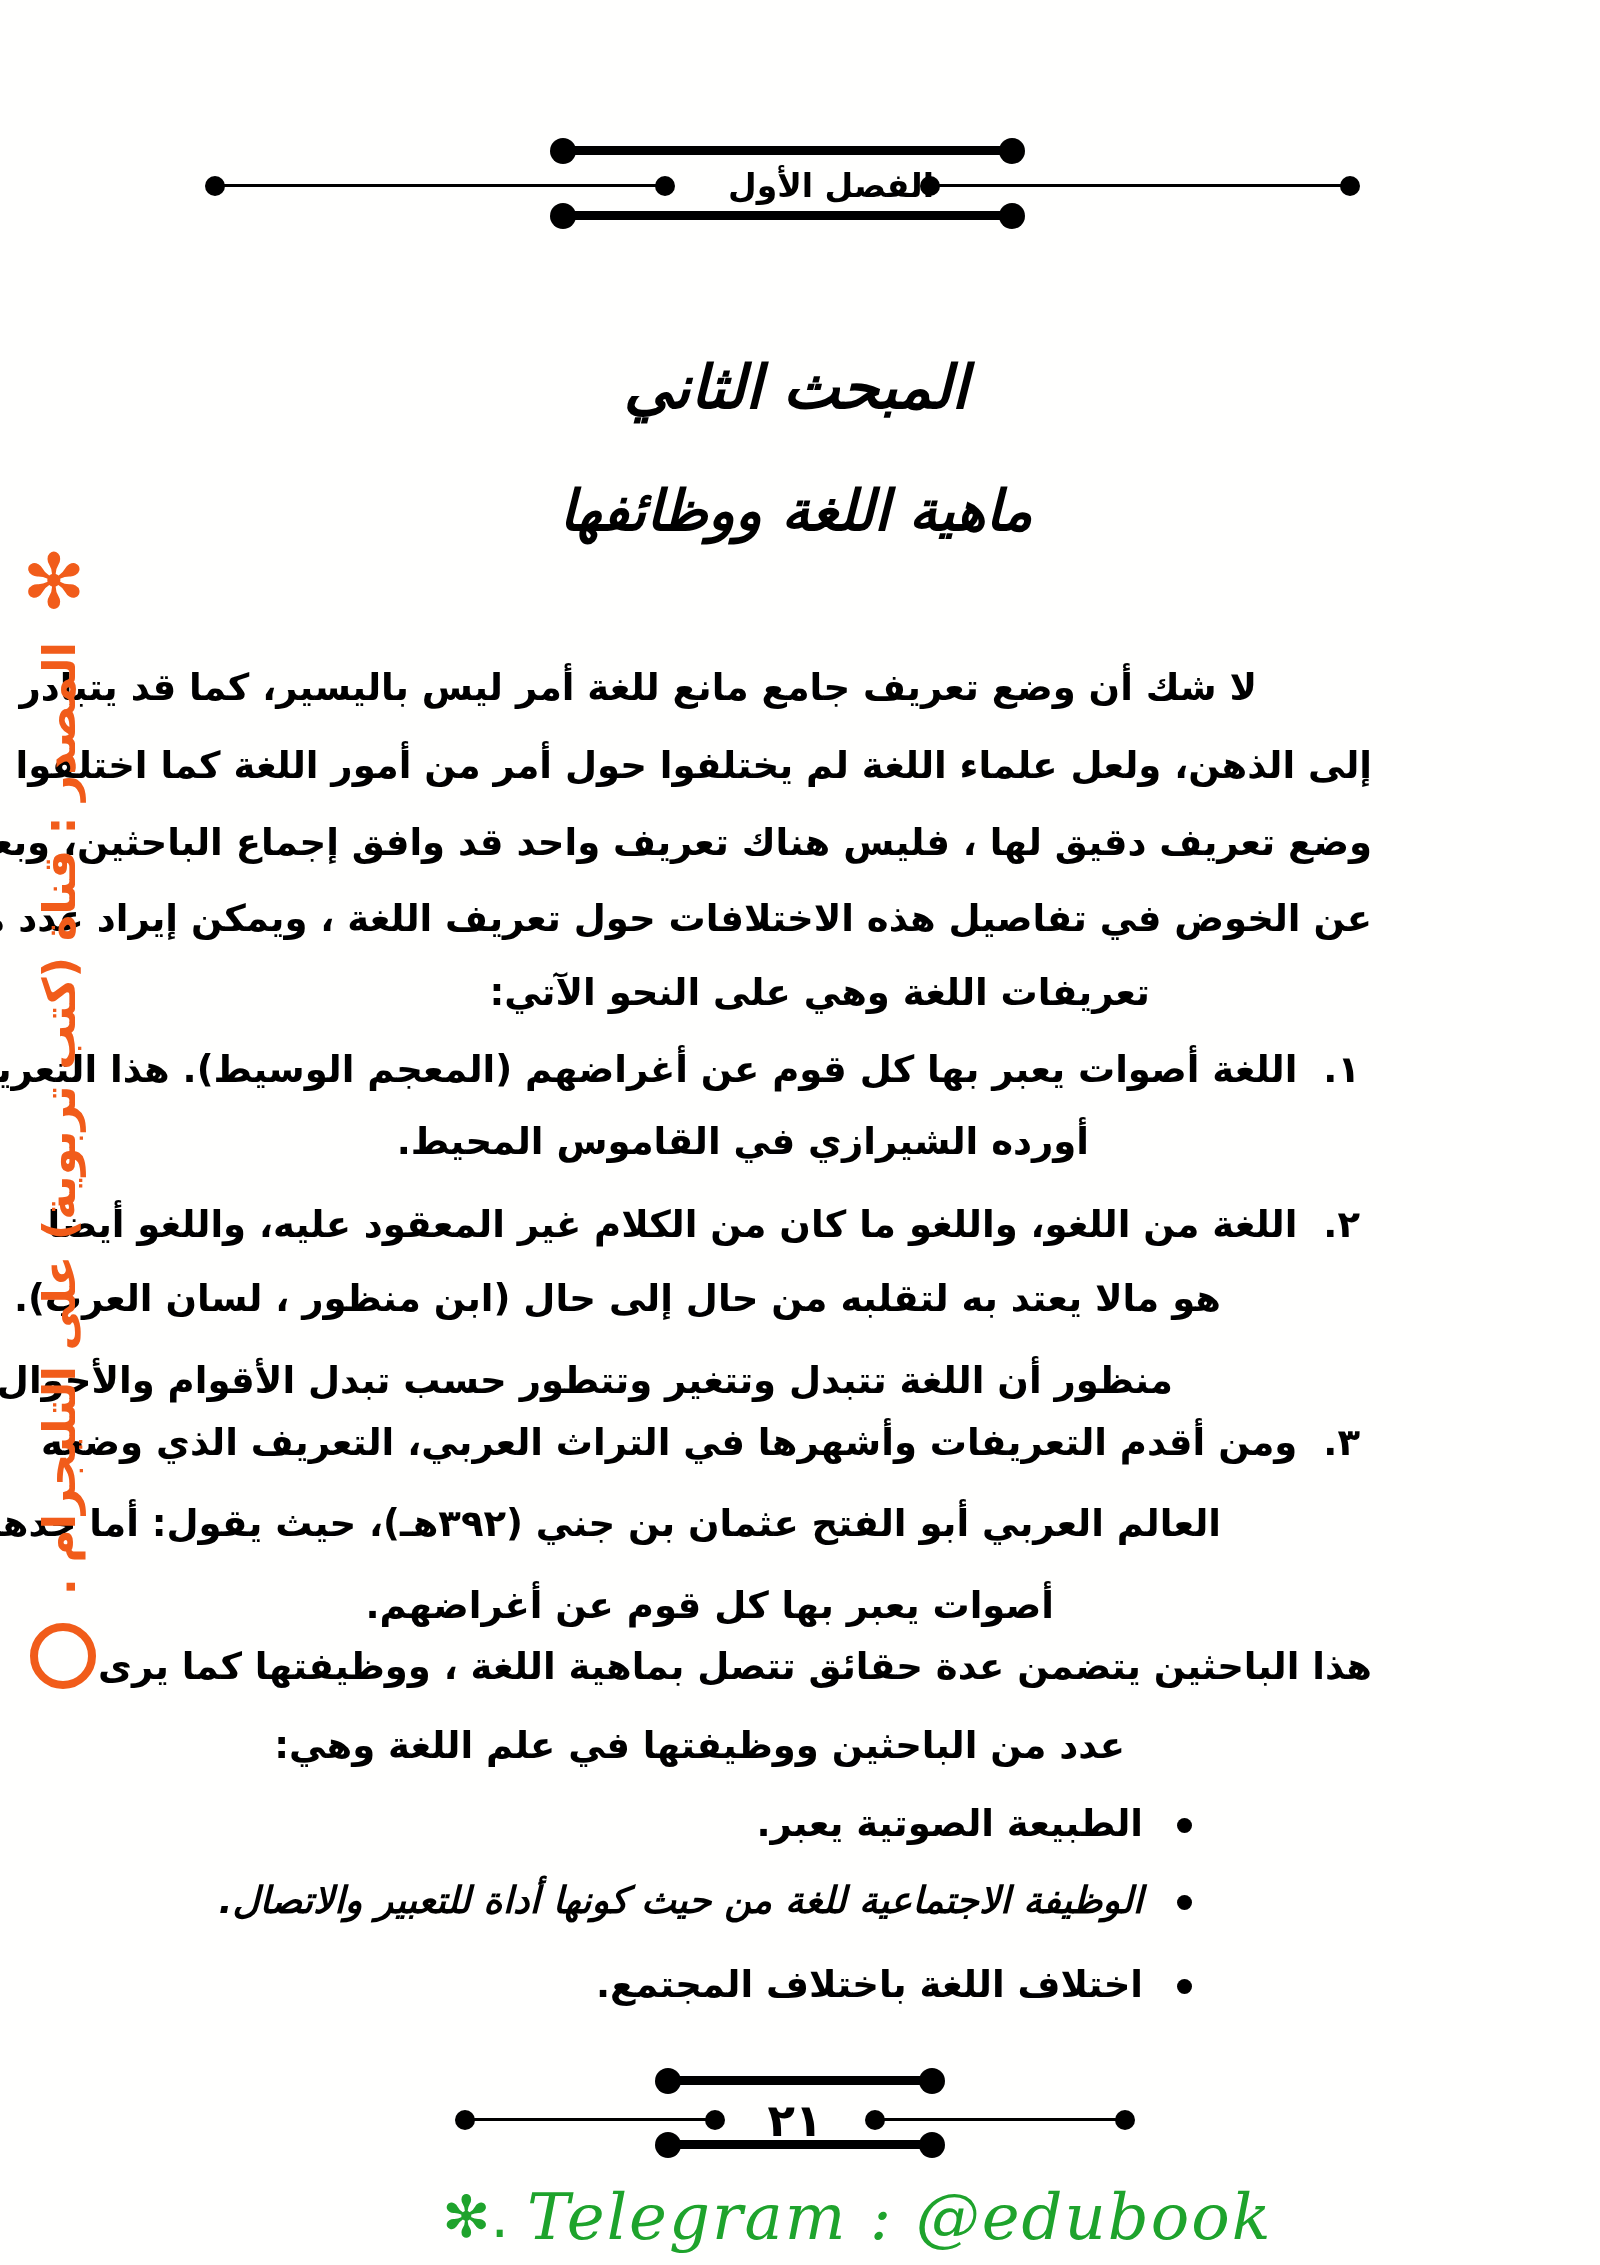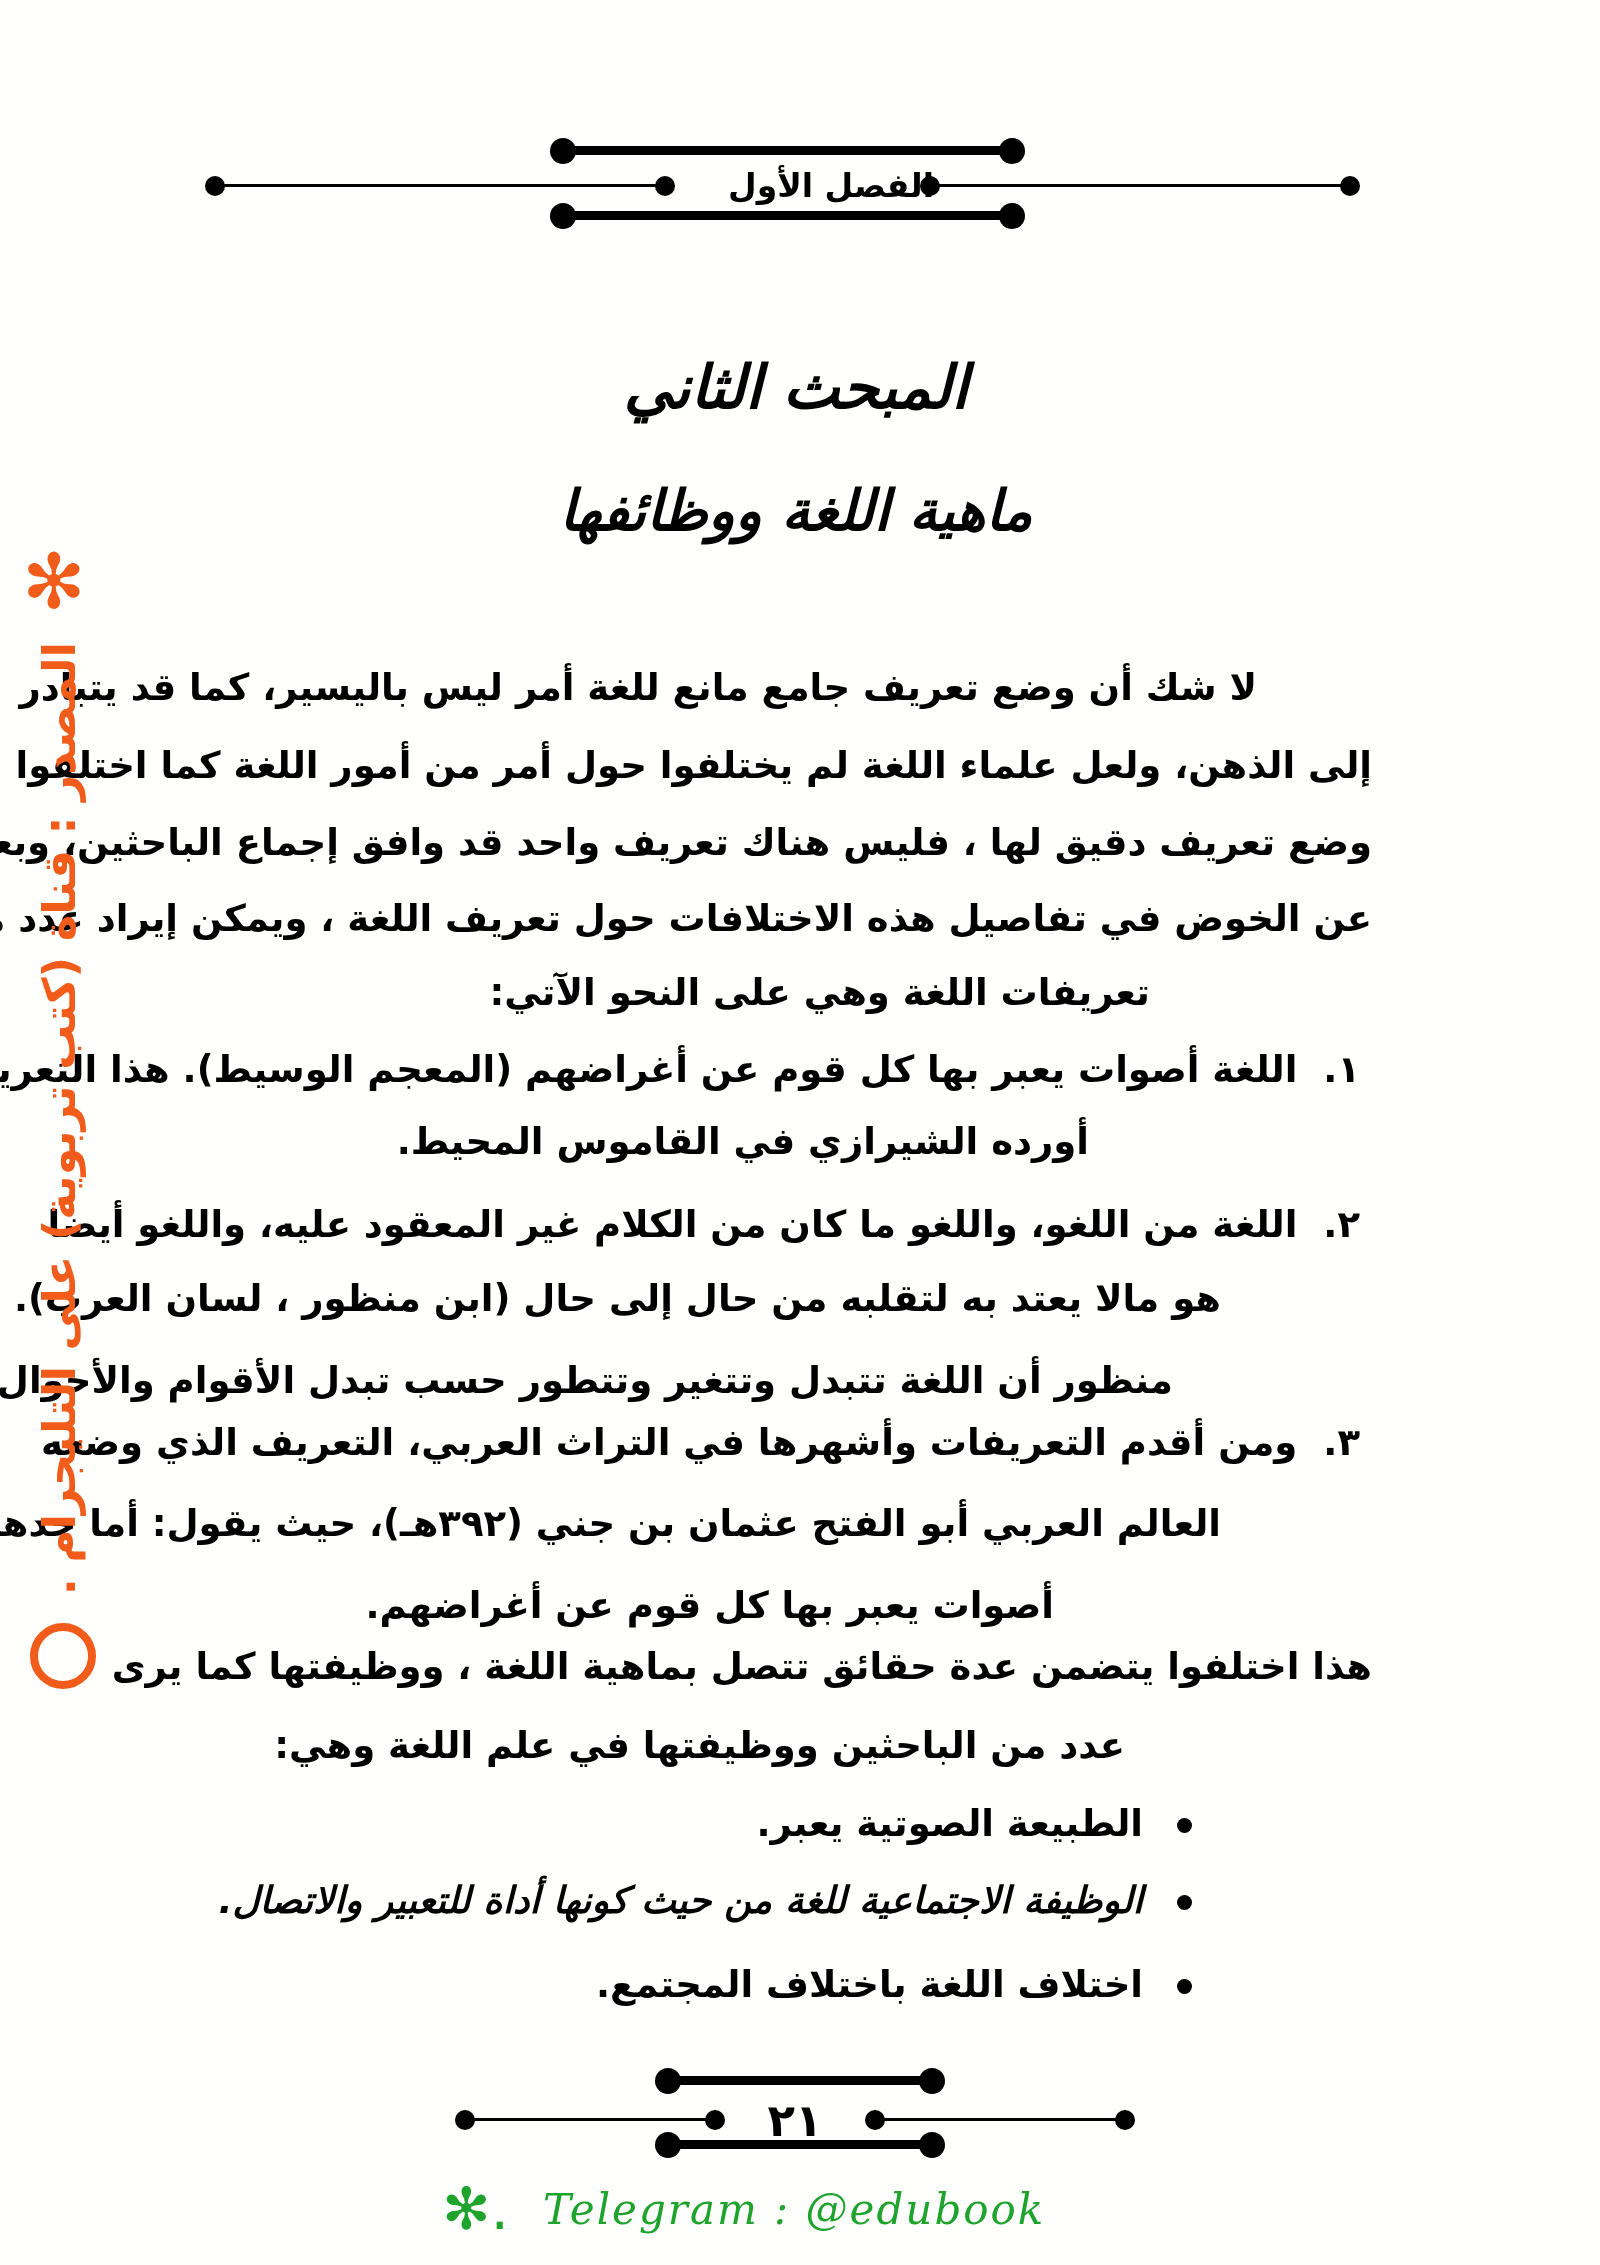--- a/index.html
+++ b/index.html
@@ -57,22 +57,22 @@
     display:inline-block;width:50px;height:50px;border:8px solid var(--orange);
     border-radius:50%;vertical-align:middle;margin-inline-start:28px;
   }
   
   .credit{
     position:absolute;left:442px;top:2180px;display:flex;align-items:center;
     color:var(--green);
   }
   .credit .flower{font-size:58px;line-height:1;font-style:normal;}
   .credit .ctext{
-    font-family:"DejaVu Serif",serif;font-style:italic;font-size:42px;
-    margin-left:34px;letter-spacing:2px;
+    font-family:"DejaVu Serif",serif;font-style:italic;font-size:64px;
+    margin-left:18px;letter-spacing:2px;
   }
 </style>
 </head>
 <body>
 
 <div class="page" style="--orange:#f15c1a;--green:#1ea32c;">
 
   <div class="deco thick" style="left:560px;top:146px;width:455px;">
     <i class="dot l"></i>
       <i class="dot r"></i>
@@ -110,21 +110,21 @@
   </div>
   <div class="ln" style="top:1266px;right:379px;">هو مالا يعتد به لتقلبه من حال إلى حال (ابن منظور ، لسان العرب). يرى ابن</div>
   <div class="ln" style="top:1348px;right:427px;">منظور أن اللغة تتبدل وتتغير وتتطور حسب تبدل الأقوام والأحوال.</div>
 
   <div class="ln" style="top:1410px;right:240px;">
     <span class="num">٣.</span><span>ومن أقدم التعريفات وأشهرها في التراث العربي، التعريف الذي وضعه</span>
   </div>
   <div class="ln" style="top:1491px;right:379px;">العالم العربي أبو الفتح عثمان بن جني (٣٩٢هـ)، حيث يقول: أما حدها فهي</div>
   <div class="ln" style="top:1573px;right:546px;">أصوات يعبر بها كل قوم عن أغراضهم.</div>
 
-  <div class="ln" style="top:1634px;right:228px;">هذا اختلفوا يتضمن عدة حقائق تتصل بماهية اللغة ، ووظيفتها كما يرى</div>
+  <div class="ln" style="top:1634px;right:228px;">هذا الباحثين يتضمن عدة حقائق تتصل بماهية اللغة ، ووظيفتها كما يرى</div>
   <div class="ln" style="top:1713px;right:475px;">عدد من الباحثين ووظيفتها في علم اللغة وهي:</div>
 
   <div class="ln" style="top:1791px;right:408px;">
     <span class="bdot"></span><span>الطبيعة الصوتية يعبر.</span>
   </div>
   <div class="ln" style="top:1868px;right:408px;font-style:italic;">
     <span class="bdot"></span><span>الوظيفة الاجتماعية للغة من حيث كونها أداة للتعبير والاتصال.</span>
   </div>
   <div class="ln" style="top:1952px;right:408px;">
     <span class="bdot"></span><span>اختلاف اللغة باختلاف المجتمع.</span>

